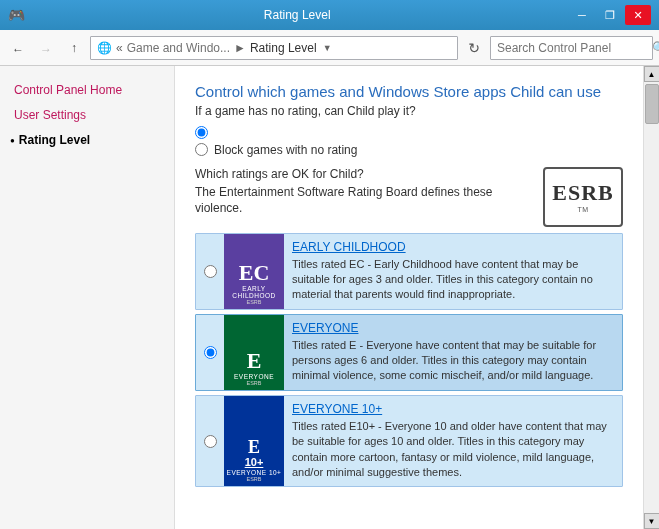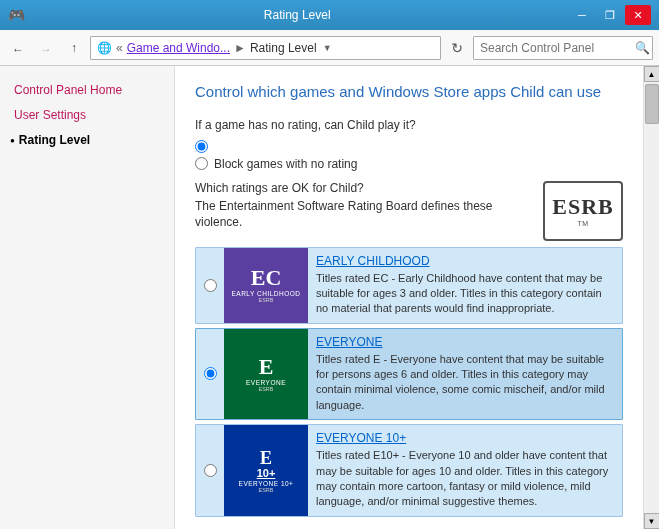--- a/index.html
+++ b/index.html
@@ -44,21 +44,21 @@
       flex: 1; height: 24px; border: 1px solid #abadb3; background: white;
       display: flex; align-items: center; padding: 0 6px; font-size: 12px; color: #333;
       border-radius: 1px;
     }
     .refresh-btn {
       width: 24px; height: 24px; display: flex; align-items: center; justify-content: center;
       border: 1px solid transparent; border-radius: 2px; cursor: pointer; color: #555;
       background: transparent; font-size: 14px;
     }
     .search-box {
-      width: 180px; height: 24px; border: 1px solid #abadb3; background: white;
+      width: 163px; height: 24px; border: 1px solid #abadb3; background: white;
       display: flex; align-items: center; padding: 0 6px; border-radius: 1px;
     }
     .search-input {
       flex: 1; border: none; outline: none; font-size: 12px; color: #999; background: transparent;
     }
     .search-icon-btn { color: #666; font-size: 12px; cursor: pointer; }
 
     
     .main-layout {
       display: flex;
@@ -122,21 +122,21 @@
     .scroll-thumb {
       width: 14px; height: 40px; background: #c0c0c0; border: 1px solid #aaa;
       border-radius: 2px; position: absolute; top: 0;
     }
 
     
     .page-title {
       font-size: 15px;
       color: #2a6dbd;
       font-weight: normal;
-      margin-bottom: 16px;
+      margin-bottom: 2px;
       line-height: 1.3;
     }
     .question-label { font-size: 12px; color: #333; margin-bottom: 8px; }
     .radio-group { margin-bottom: 10px; }
     .radio-item { display: flex; align-items: center; gap: 6px; margin-bottom: 4px; font-size: 12px; color: #333; }
     .radio-item input[type=radio] { margin: 0; }
 
     .ratings-section { margin-top: 10px; }
     .ratings-header-row { display: flex; align-items: flex-start; justify-content: space-between; margin-bottom: 6px; }
     .esrb-logo {
@@ -158,27 +158,27 @@
     }
     .rating-radio-col {
       width: 28px;
       display: flex;
       align-items: center;
       justify-content: center;
       background: #d0e8f8;
       flex-shrink: 0;
     }
     .rating-badge {
-      width: 84px;
+      width: 60px;
       flex-shrink: 0;
       background: #000080;
       display: flex;
       flex-direction: column;
       align-items: center;
-      justify-content: center;
+      justify-content: flex-end;
       color: white;
       font-size: 7px;
       text-align: center;
       padding: 4px 2px;
     }
     .badge-ec { background: #5a3fa0; }
     .badge-e { background: #006633; }
     .badge-e10 { background: #003399; }
     .badge-big-letter { font-size: 22px; font-weight: bold; font-family: serif; line-height: 1; }
     .badge-label { font-size: 6.5px; margin-top: 1px; letter-spacing: 0.5px; }
@@ -205,21 +205,21 @@
   </div>
 </div>
 
 <div class="address-bar">
   <button class="nav-btn">←</button>
   <button class="nav-btn disabled">→</button>
   <button class="nav-btn">↑</button>
   <div class="breadcrumb-bar">
     <span style="margin-right:4px;">🌐</span>
     <span style="color:#666;margin-right:4px;">«</span>
-    <span style="color:#6d28d9;text-decoration:underline;">Game and Windo...</span>
+    <span style="color:#737373;">Game and Windo...</span>
     <span style="margin:0 4px;color:#666;">►</span>
     <span style="color:#333;">Rating Level</span>
     <span style="margin-left:6px;color:#666;font-size:9px;">▼</span>
   </div>
   <button class="refresh-btn">↻</button>
   <div class="search-box">
     <input class="search-input" type="text" placeholder="Search Control Panel" style="">
     <span class="search-icon-btn">🔍</span>
   </div>
 </div>

